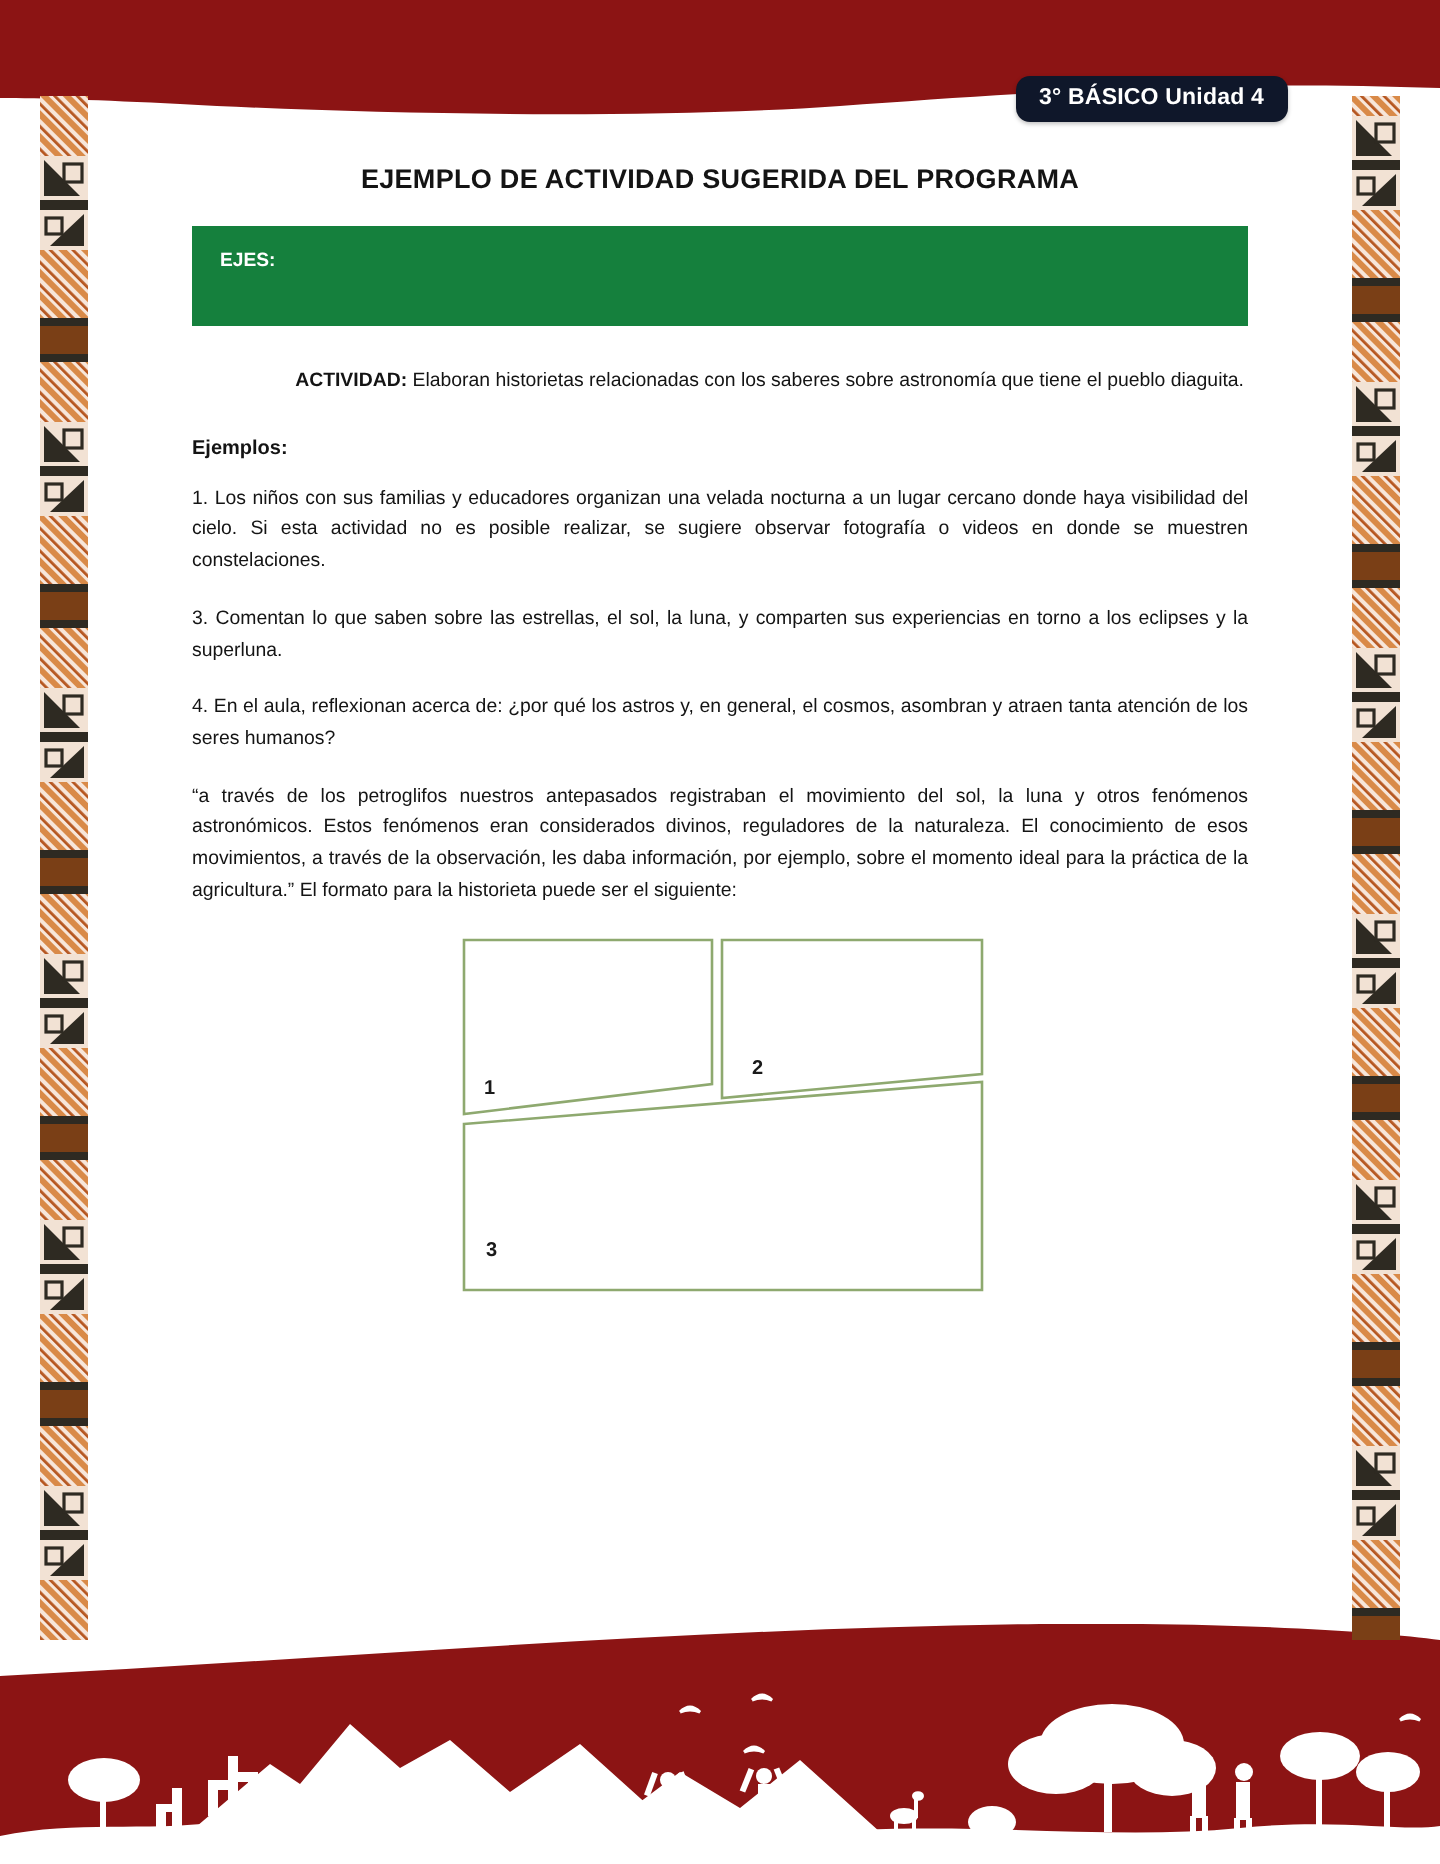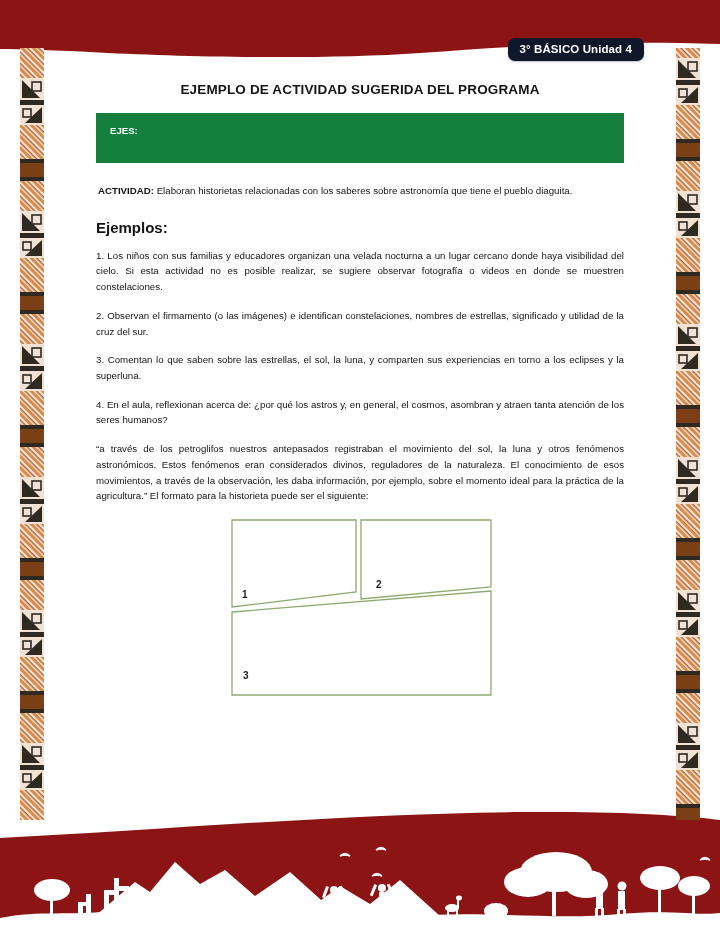--- a/index.html
+++ b/index.html
@@ -93,24 +93,24 @@
   #ejes-box .ejes-label { display: block; margin-bottom: 12px; }
   #ejes-box .ejes-item  { display: block; }
 
   .para {
     font-size: 9.7px;
     line-height: 1.62;
     text-align: justify;
     margin: 0 0 13px 0;
     color: #141414;
   }
-  .para.activity { text-align: left; padding: 0 2px; }
+  .para.activity { text-align: right; padding: 0 2px; }
   .para b { font-weight: 700; }
   .label-strong {
-    font-size: 15px;
+    font-size: 10px;
     font-weight: 700;
     margin: 0 0 12px 0;
     color: #141414;
   }
   #activity-block { margin-bottom: 20px; padding-top: 2px; }
   #examples-label { margin-top: 4px; }
 
   
   #storyboard {
     position: relative;
@@ -192,21 +192,20 @@
     <span class="ejes-label">EJES:</span>
   </div>
 
   <div id="activity-block">
     <p class="para activity"><b>ACTIVIDAD:</b><span> Elaboran historietas relacionadas con los saberes sobre astronomía que tiene el pueblo diaguita.</span></p>
   </div>
 
   <p class="label-strong" id="examples-label">Ejemplos:</p>
 
   <p class="para">1. Los niños con sus familias y educadores organizan una velada nocturna a un lugar cercano donde haya visibilidad del cielo. Si esta actividad no es posible realizar, se sugiere observar fotografía o videos en donde se muestren constelaciones.</p>
-  <p class="para">2. Observan el firmamento (o las imágenes) e identifican constelaciones, nombres de estrellas, significado y utilidad de la cruz del sur.</p>
   <p class="para">3. Comentan lo que saben sobre las estrellas, el sol, la luna, y comparten sus experiencias en torno a los eclipses y la superluna.</p>
   <p class="para">4. En el aula, reflexionan acerca de: ¿por qué los astros y, en general, el cosmos, asombran y atraen tanta atención de los seres humanos?</p>
 
   <p class="para">“a través de los petroglifos nuestros antepasados registraban el movimiento del sol, la luna y otros fenómenos astronómicos. Estos fenómenos eran considerados divinos, reguladores de la naturaleza. El conocimiento de esos movimientos, a través de la observación, les daba información, por ejemplo, sobre el momento ideal para la práctica de la agricultura.” El formato para la historieta puede ser el siguiente:</p>
 
   <div id="storyboard">
     <svg width="266" height="182" viewBox="0 0 266 182" aria-hidden="true">
 
       <polygon points="3,3 127,3 127,75 3,90" fill="#ffffff" stroke="#8ea96f" stroke-width="1.3"></polygon>
 

